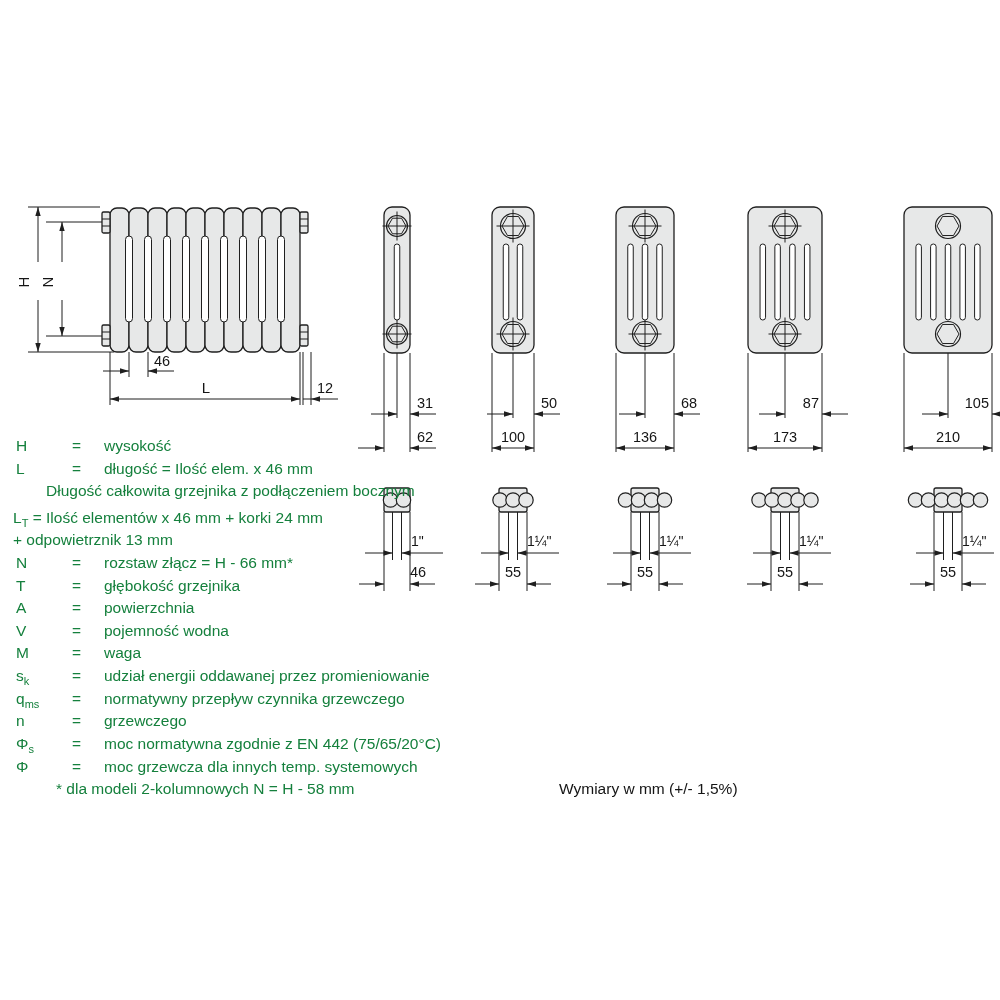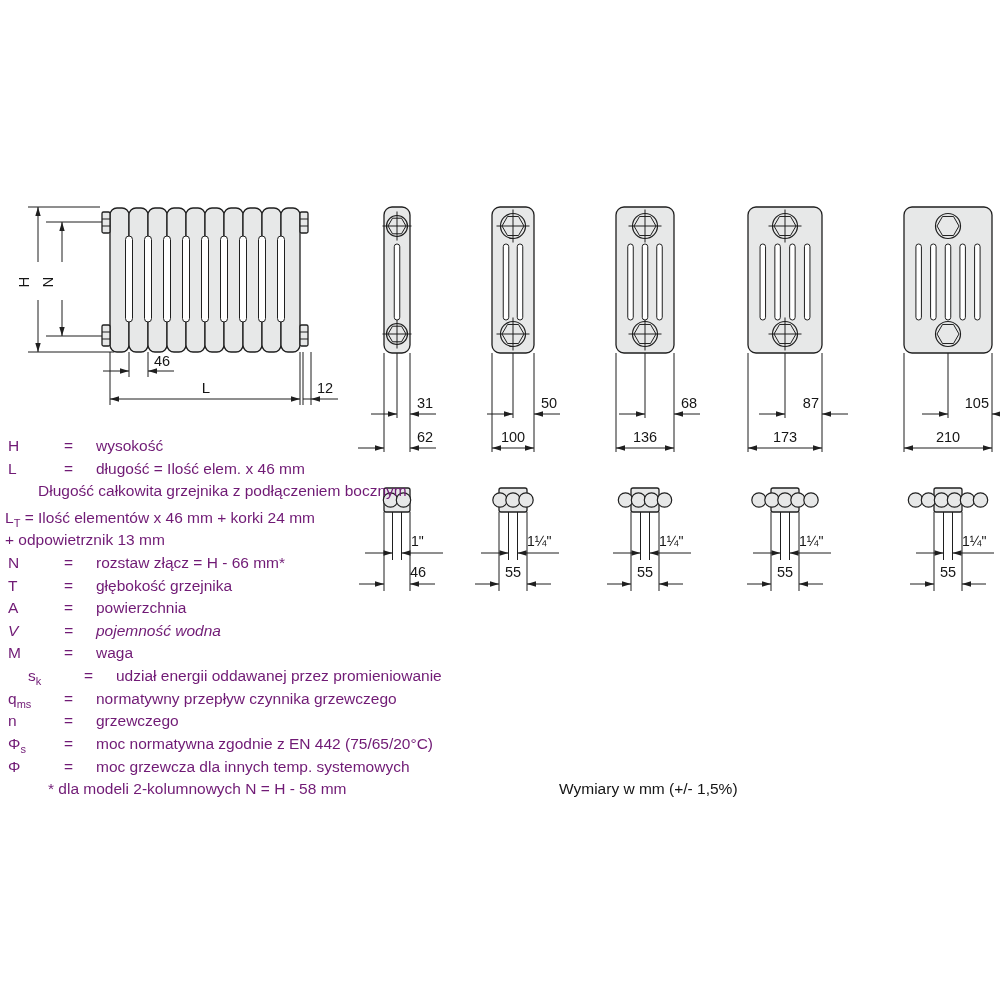--- a/index.html
+++ b/index.html
@@ -1,19 +1,19 @@
 <!DOCTYPE html>
 <html><head>
 <meta charset="utf-8">
 <style>
   html,body{margin:0;padding:0;background:#ffffff;}
   #stage{position:relative;width:1000px;height:1000px;background:#ffffff;overflow:hidden;
          font-family:"Liberation Sans",sans-serif;}
   #drawing{position:absolute;left:0;top:0;}
-  #legend .leg-row{position:absolute;left:8px;white-space:nowrap;font-size:15.5px;color:#701a75;line-height:1;}
+  #legend .leg-row{position:absolute;left:16px;white-space:nowrap;font-size:15.5px;color:#15803d;line-height:1;}
   .leg-sym{display:inline-block;width:56px;}
   .leg-eq{display:inline-block;width:32px;}
   .leg-row sub{font-size:11px;}
   .leg-full{margin-left:-3px;}
   .leg-foot{margin-left:40px;}
   #footer-note{position:absolute;left:559px;top:781px;font-size:15.5px;color:#151515;line-height:1;}
   svg text{font-family:"Liberation Sans",sans-serif;}
 </style>
 </head>
 <body>
@@ -321,23 +321,23 @@
     </svg>
   <div id="legend">
       <div class="leg-row" style="top: 438px;"><span class="leg-sym">H</span><span class="leg-eq">=</span><span class="leg-txt">wysokość</span></div>
       <div class="leg-row" style="top: 461px;"><span class="leg-sym">L</span><span class="leg-eq">=</span><span class="leg-txt">długość = Ilość elem. x 46 mm</span></div>
       <div class="leg-row" style="top: 483px; margin-left: 33px;"><span class="leg-full">Długość całkowita grzejnika z podłączeniem bocznym</span></div>
       <div class="leg-row" style="top: 510px;"><span class="leg-full">L<sub>T</sub> = Ilość elementów x 46 mm + korki 24 mm</span></div>
       <div class="leg-row" style="top: 532px;"><span class="leg-full">+ odpowietrznik 13 mm</span></div>
       <div class="leg-row" style="top: 555px;"><span class="leg-sym">N</span><span class="leg-eq">=</span><span class="leg-txt">rozstaw złącz = H - 66 mm*</span></div>
       <div class="leg-row" style="top: 578px;"><span class="leg-sym">T</span><span class="leg-eq">=</span><span class="leg-txt">głębokość grzejnika</span></div>
       <div class="leg-row" style="top: 600px;"><span class="leg-sym">A</span><span class="leg-eq">=</span><span class="leg-txt">powierzchnia</span></div>
-      <div class="leg-row" style="top: 623px; font-style: italic;"><span class="leg-sym">V</span><span class="leg-eq">=</span><span class="leg-txt">pojemność wodna</span></div>
+      <div class="leg-row" style="top: 623px;"><span class="leg-sym">V</span><span class="leg-eq">=</span><span class="leg-txt">pojemność wodna</span></div>
       <div class="leg-row" style="top: 645px;"><span class="leg-sym">M</span><span class="leg-eq">=</span><span class="leg-txt">waga</span></div>
-      <div class="leg-row" style="top: 668px; margin-left: 20px;"><span class="leg-sym">s<sub>k</sub></span><span class="leg-eq">=</span><span class="leg-txt">udział energii oddawanej przez promieniowanie</span></div>
+      <div class="leg-row" style="top: 668px;"><span class="leg-sym">s<sub>k</sub></span><span class="leg-eq">=</span><span class="leg-txt">udział energii oddawanej przez promieniowanie</span></div>
       <div class="leg-row" style="top: 691px;"><span class="leg-sym">q<sub>ms</sub></span><span class="leg-eq">=</span><span class="leg-txt">normatywny przepływ czynnika grzewczego</span></div>
       <div class="leg-row" style="top: 713px;"><span class="leg-sym">n</span><span class="leg-eq">=</span><span class="leg-txt">grzewczego</span></div>
       <div class="leg-row" style="top: 736px;"><span class="leg-sym">Φ<sub>s</sub></span><span class="leg-eq">=</span><span class="leg-txt">moc normatywna zgodnie z EN 442 (75/65/20°C)</span></div>
       <div class="leg-row" style="top: 759px;"><span class="leg-sym">Φ</span><span class="leg-eq">=</span><span class="leg-txt">moc grzewcza dla innych temp. systemowych</span></div>
       <div class="leg-row" style="top: 781px;"><span class="leg-foot">* dla modeli 2-kolumnowych N = H - 58 mm</span></div>
     </div>
   <div id="footer-note">Wymiary w mm (+/- 1,5%)</div>
 </div>
 
 </body></html>

